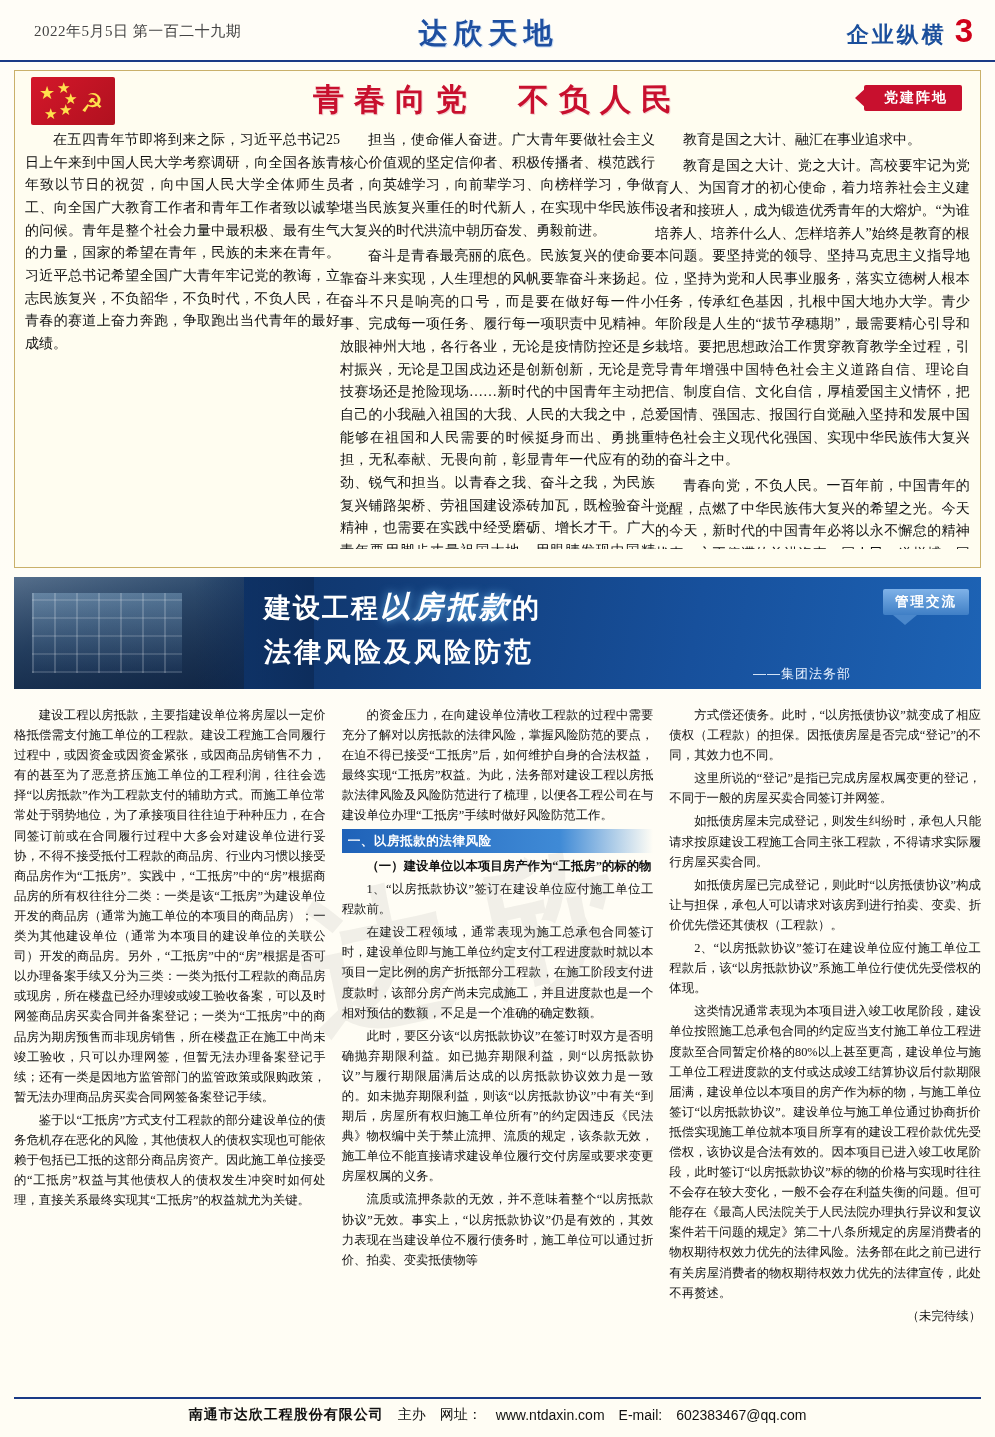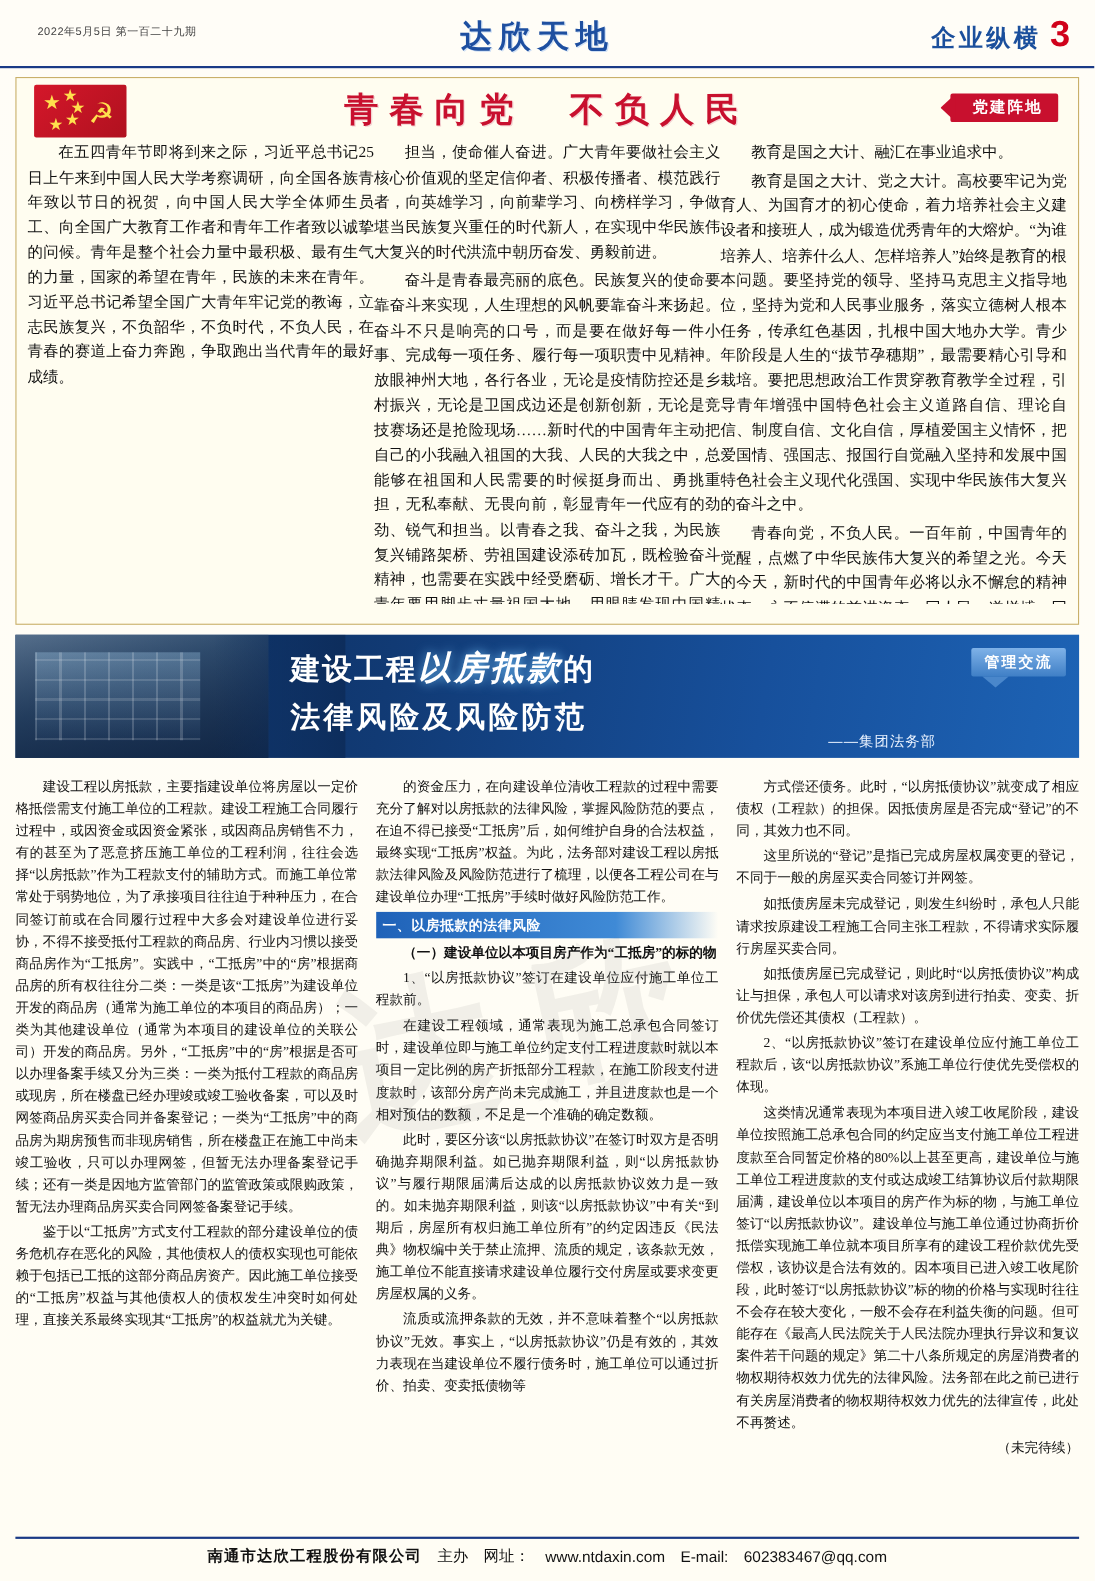--- a/index.html
+++ b/index.html
@@ -22,24 +22,24 @@
   
   .masthead {
     height: 62px;
     position: relative;
     display: flex;
     align-items: center;
     border-bottom: 2px solid #1a3a86;
     padding: 0 14px;
   }
   .mh-date {
-    font-size: 10px;
+    font-size: 15px;
     color: #444;
     letter-spacing: .5px;
-    font-family: Liberation Sans, sans-serif;
+    font-family: Liberation Serif, serif;
     position: absolute;
     left: 34px; top: 22px;
   }
   .mh-title {
     position: absolute;
     left: 0; right: 18px; top: 14px;
     text-align: center;
     font-size: 29px;
     font-weight: bold;
     letter-spacing: 6px;

